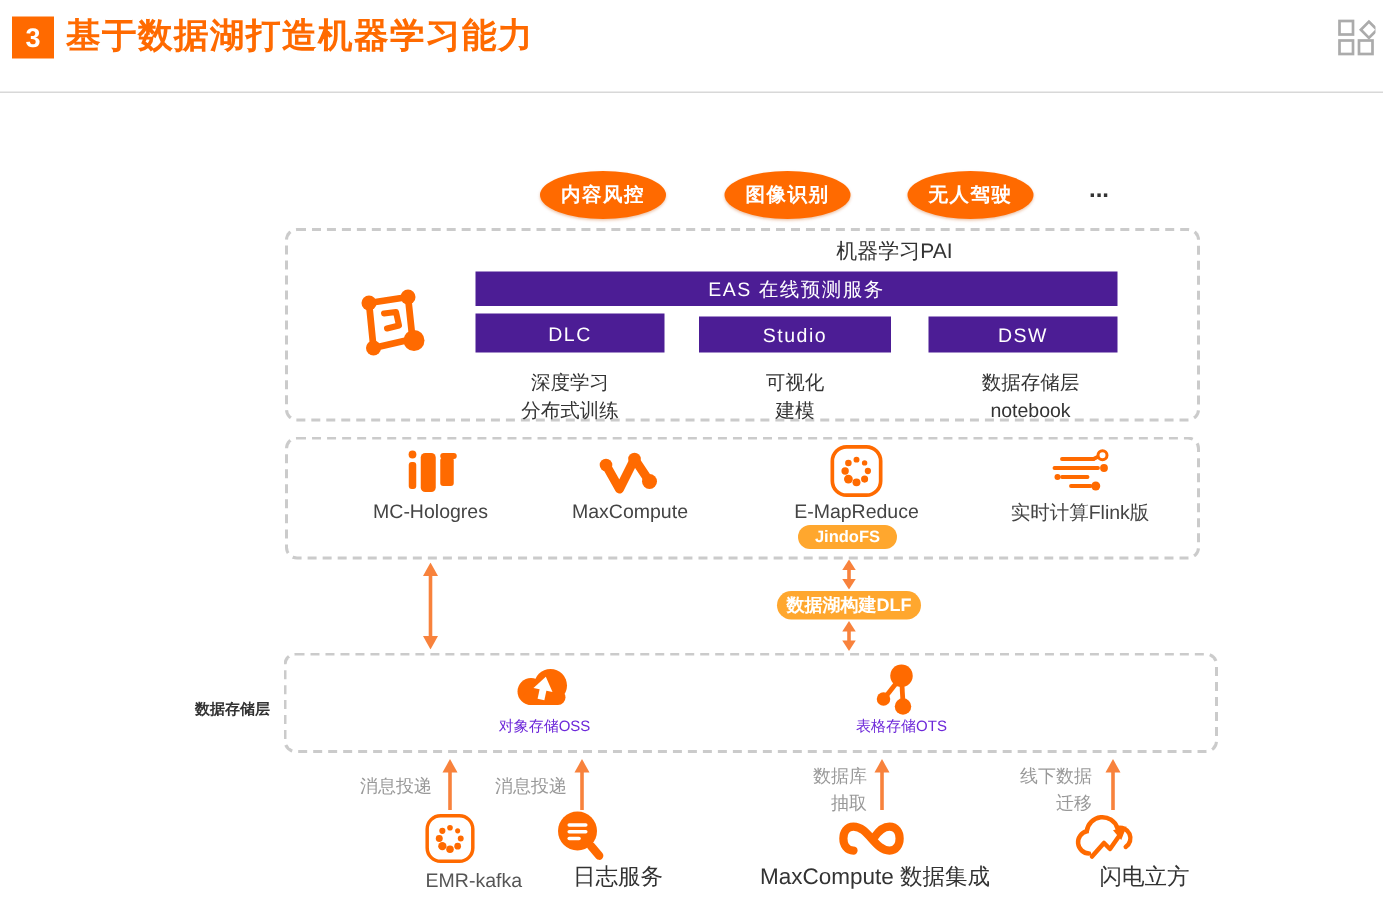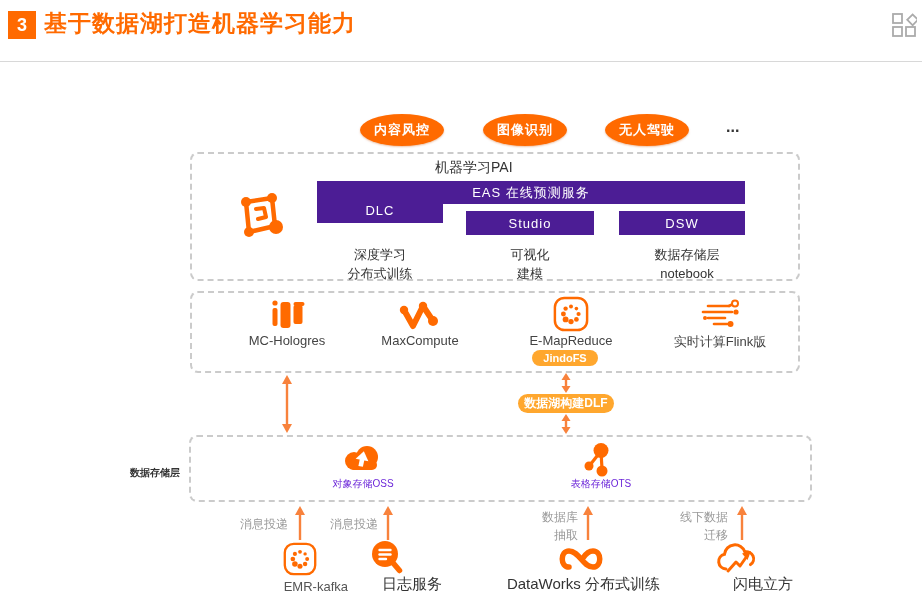--- a/index.html
+++ b/index.html
@@ -14,21 +14,21 @@
   
   .ribbon{position:absolute;top:114px;height:32px;background:#FF6A00;border-radius:50%;
           color:#fff;font-size:13px;font-weight:bold;display:flex;align-items:center;justify-content:center;
           letter-spacing:1px;box-shadow:0 1px 2px rgba(200,80,0,.35)}
   .dots{position:absolute;font-size:16px;font-weight:bold;color:#333}
   
   .dash-box{position:absolute;border:2px dashed #CBCBCB;border-radius:8px;background:#fff}
   
   .obar{position:absolute;background:#4c1d95;color:#fff;font-weight:normal;font-size:13px;
         display:flex;align-items:center;justify-content:center;letter-spacing:1px}
-  .box-title{position:absolute;font-size:14px;color:#333;text-align:left}
+  .box-title{position:absolute;font-size:14px;color:#333;text-align:right}
   .desc{position:absolute;font-size:13px;color:#333;text-align:center;line-height:19px}
   .complabel{position:absolute;font-size:13px;color:#444;text-align:center;white-space:nowrap}
   .pill{position:absolute;background:#FFA72E;color:#fff;display:flex;align-items:center;
         justify-content:center;border-radius:10px;font-weight:bold}
   .flow{position:absolute;font-size:12px;color:#999;text-align:right}
   .srcname{position:absolute;color:#333;text-align:right;font-size:15px;white-space:nowrap}
   .storelabel{position:absolute;font-size:10px;color:#6d28d9;text-align:center;white-space:nowrap}
   .layerlabel{position:absolute;font-size:10px;font-weight:bold;color:#333;text-align:right}
 </style>
 </head>
@@ -59,21 +59,21 @@
   <svg class="abs" style="left:232px;top:188px" width="52" height="54" viewBox="0 0 52 54">
     <path d="M14 14 L40 10 L43 38 L17 44 Z" fill="none" stroke="#FF6A00" stroke-width="4.5" stroke-linejoin="round"></path>
     <path d="M24 21 l8 -1 l2 9 l-8 2" fill="none" stroke="#FF6A00" stroke-width="4" stroke-linecap="round" stroke-linejoin="round"></path>
     <circle cx="14" cy="14" r="5" fill="#FF6A00"></circle>
     <circle cx="40" cy="10" r="5" fill="#FF6A00"></circle>
     <circle cx="44" cy="39" r="7" fill="#FF6A00"></circle>
     <circle cx="17" cy="44" r="5" fill="#FF6A00"></circle>
   </svg>
 
   <div class="obar" style="left:317px;top:181px;width:428px;height:23px">EAS 在线预测服务</div>
-  <div class="obar" style="left:317px;top:197px;width:126px;height:26px">DLC</div>
+  <div class="obar" style="left:317px;top:209px;width:126px;height:26px">DLC</div>
   <div class="obar" style="left:466px;top:211px;width:128px;height:24px">Studio</div>
   <div class="obar" style="left:619px;top:211px;width:126px;height:24px">DSW</div>
 
   <div class="desc" style="left:320px;top:245px;width:120px">
     <div>深度学习</div>
     <div>分布式训练</div>
   </div>
   <div class="desc" style="left:470px;top:245px;width:120px">
     <div>可视化</div>
     <div>建模</div>
@@ -216,21 +216,21 @@
 
   <svg class="abs" style="left:582px;top:506px" width="12" height="34" viewBox="0 0 12 34">
     <line x1="6" y1="7" x2="6" y2="34" stroke="#F8823C" stroke-width="2.4"></line>
     <polygon points="6,0 11,9 1,9" fill="#F8823C"></polygon>
   </svg>
   <div class="flow" style="left:520px;top:509px;width:58px">数据库</div>
   <div class="flow" style="left:520px;top:527px;width:58px">抽取</div>
   <svg class="abs" style="left:553px;top:543px" width="56" height="32" viewBox="0 0 56 32">
     <path d="M16 24 C7 24 7 8 16 8 C26 8 30 24 40 24 C49 24 49 8 40 8 C35 8 32 12 30 15" fill="none" stroke="#FF6A00" stroke-width="5.5" stroke-linecap="round"></path>
   </svg>
-  <div class="srcname" style="left:480px;top:575px;width:180px">DataWorks 分布式训练</div>
+  <div class="srcname" style="left:480px;top:575px;width:180px">MaxCompute 数据集成</div>
 
   <svg class="abs" style="left:736px;top:506px" width="12" height="34" viewBox="0 0 12 34">
     <line x1="6" y1="7" x2="6" y2="34" stroke="#F8823C" stroke-width="2.4"></line>
     <polygon points="6,0 11,9 1,9" fill="#F8823C"></polygon>
   </svg>
   <div class="flow" style="left:664px;top:509px;width:64px">线下数据</div>
   <div class="flow" style="left:664px;top:527px;width:64px">迁移</div>
   <svg class="abs" style="left:715px;top:541px" width="46" height="36" viewBox="0 0 46 36">
     <path d="M11 28 a7.5 7.5 0 0 1 -1.5 -14.8 a10.5 10.5 0 0 1 20.4 -2.2 a7 7 0 0 1 5.6 12.6" fill="none" stroke="#FF6A00" stroke-width="3" stroke-linecap="round"></path>
     <path d="M13 30 L21 21 L25 25 L32 15" fill="none" stroke="#FF6A00" stroke-width="3" stroke-linecap="round" stroke-linejoin="round"></path>

